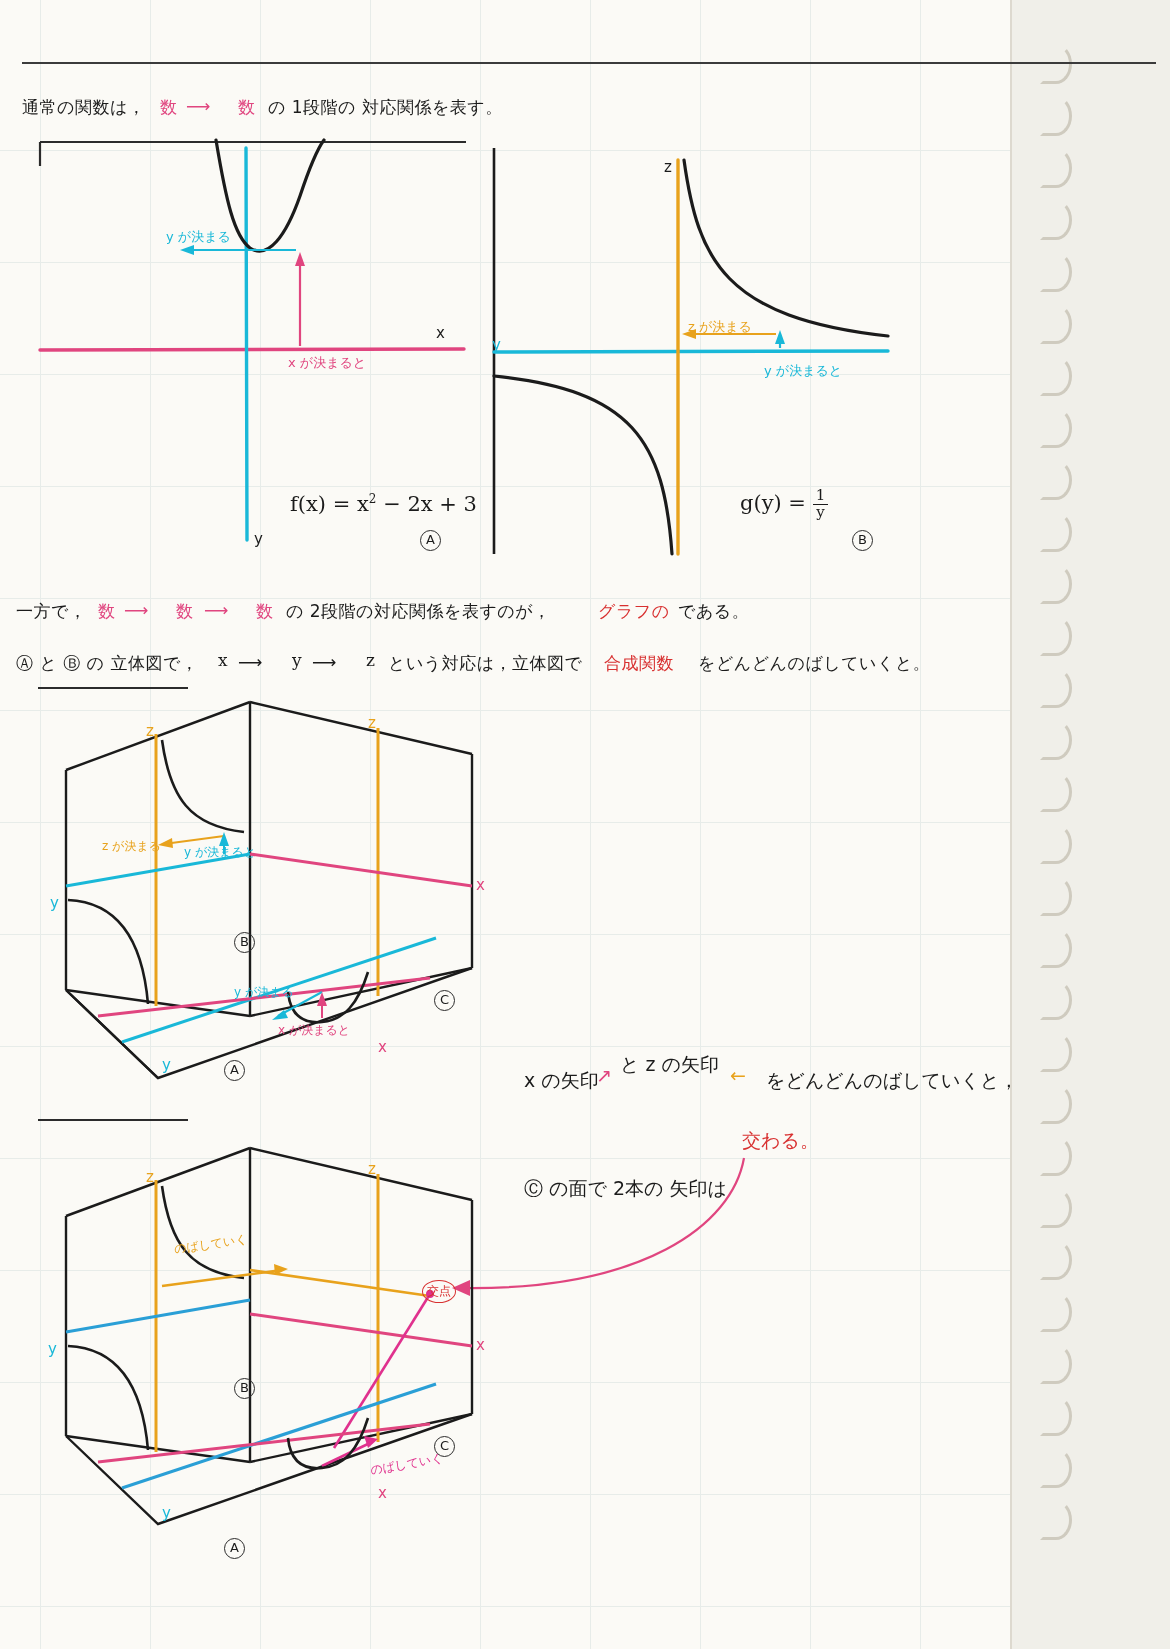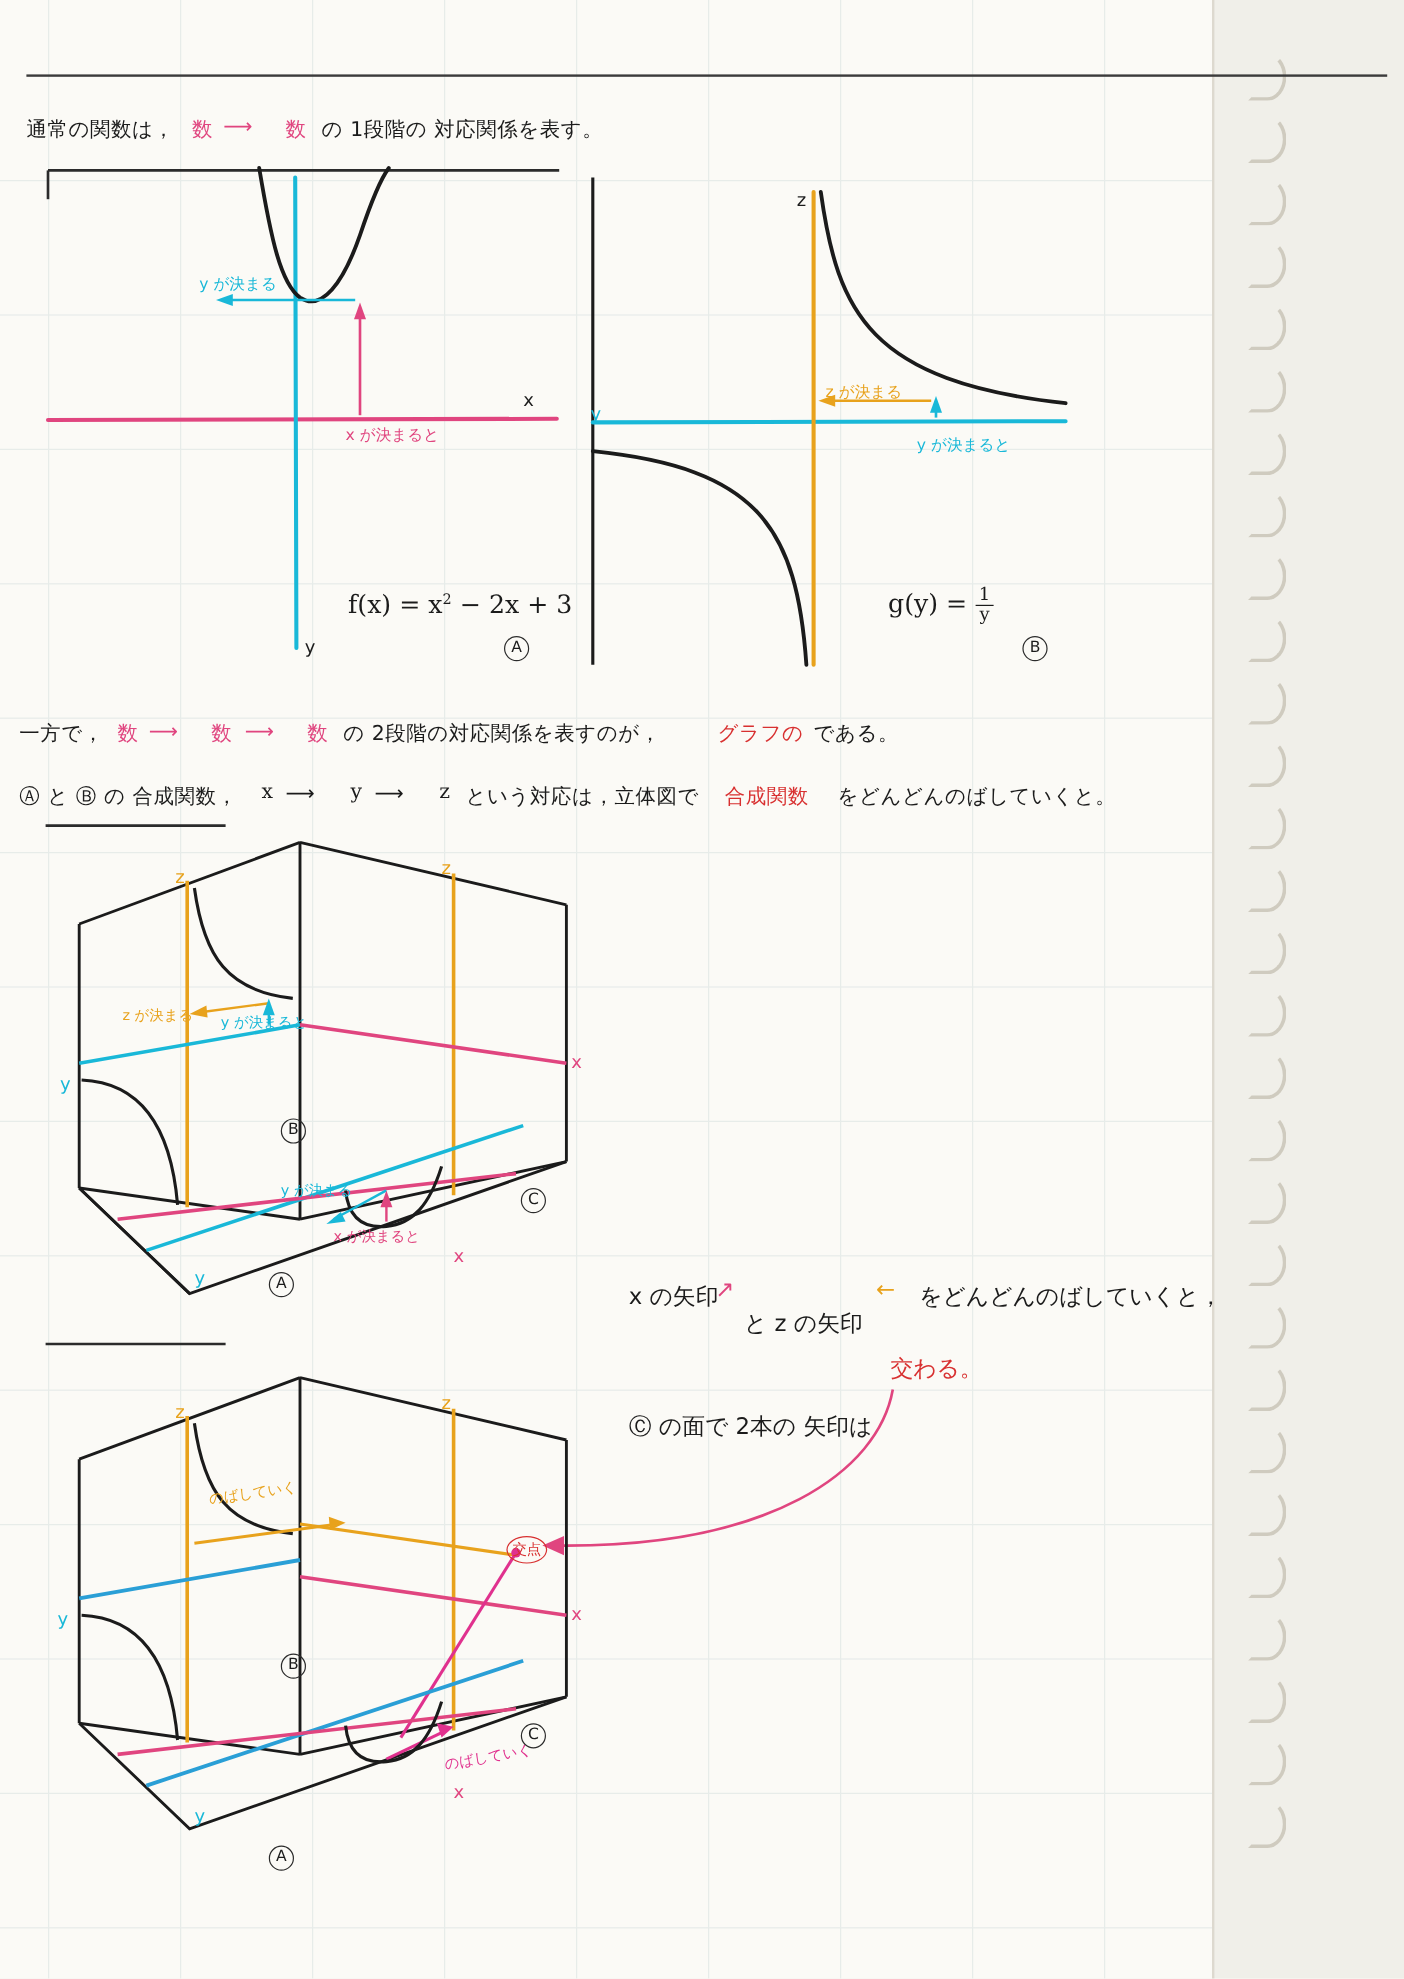--- a/index.html
+++ b/index.html
@@ -182,21 +182,21 @@
   <div class="txt hand" style="left:16px;top:600px">一方で，</div>
   <div class="txt hand pink" style="left:98px;top:600px">数</div>
   <div class="txt hand pink" style="left:124px;top:600px">⟶</div>
   <div class="txt hand pink" style="left:176px;top:600px">数</div>
   <div class="txt hand pink" style="left:204px;top:600px">⟶</div>
   <div class="txt hand pink" style="left:256px;top:600px">数</div>
   <div class="txt hand" style="left:286px;top:600px">の 2段階の対応関係を表すのが，</div>
   <div class="txt hand red" style="left:598px;top:600px">グラフの</div>
   <div class="txt hand" style="left:678px;top:600px">である。</div>
 
-  <div class="txt hand" style="left:16px;top:652px">Ⓐ と Ⓑ の 合成関数，</div>
+  <div class="txt hand" style="left:16px;top:652px">Ⓐ と Ⓑ の 立体図で，</div>
   <div class="txt hand mono" style="left:218px;top:650px">x</div>
   <div class="txt hand" style="left:238px;top:652px">⟶</div>
   <div class="txt hand mono" style="left:292px;top:650px">y</div>
   <div class="txt hand" style="left:312px;top:652px">⟶</div>
   <div class="txt hand mono" style="left:366px;top:650px">z</div>
   <div class="txt hand" style="left:388px;top:652px">という対応は，立体図で</div>
   <div class="txt hand red" style="left:604px;top:652px">合成関数</div>
   <div class="txt hand" style="left:698px;top:652px">をどんどんのばしていくと。</div>
 
   <div class="panel" style="left:38px;top:686px;width:470px;height:420px">
@@ -273,21 +273,21 @@
     <div style="position:absolute;left:396px;top:304px">
       <span class="circled hand">C</span>
     </div>
     <div style="position:absolute;left:186px;top:374px">
       <span class="circled hand">A</span>
     </div>
   </div>
 
   <div class="note hand" style="left:524px;top:1068px">x の矢印</div>
   <div class="note hand pink" style="left:596px;top:1064px">↗</div>
-  <div class="note hand" style="left:620px;top:1090px">と z の矢印</div>
+  <div class="note hand" style="left:620px;top:1052px">と z の矢印</div>
   <div class="note hand orange" style="left:730px;top:1064px">←</div>
   <div class="note hand" style="left:766px;top:1068px">をどんどんのばしていくと，</div>
 
   <div class="note hand" style="left:524px;top:1176px">Ⓒ の面で 2本の 矢印は</div>
   <div class="note hand red" style="left:742px;top:1128px">交わる。</div>
 
   <svg style="position:absolute;left:380px;top:1140px" width="400" height="170" viewBox="0 0 400 170">
     <path d="M364,18 C352,86 262,150 84,148" stroke="#e0457f" stroke-width="2.2" fill="none"></path>
     <path d="M72,148 L90,140 L90,156 Z" fill="#e0457f"></path>
   </svg>

